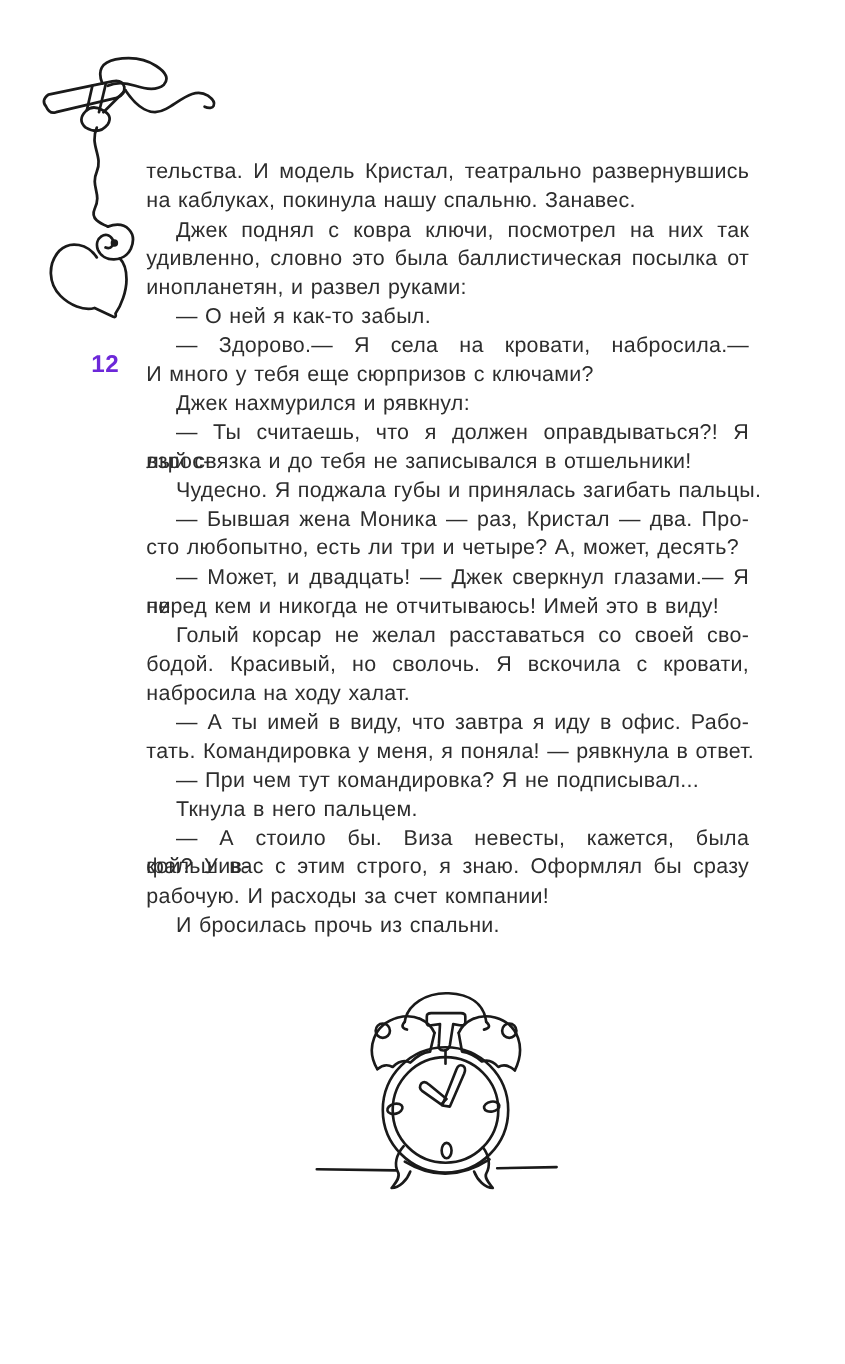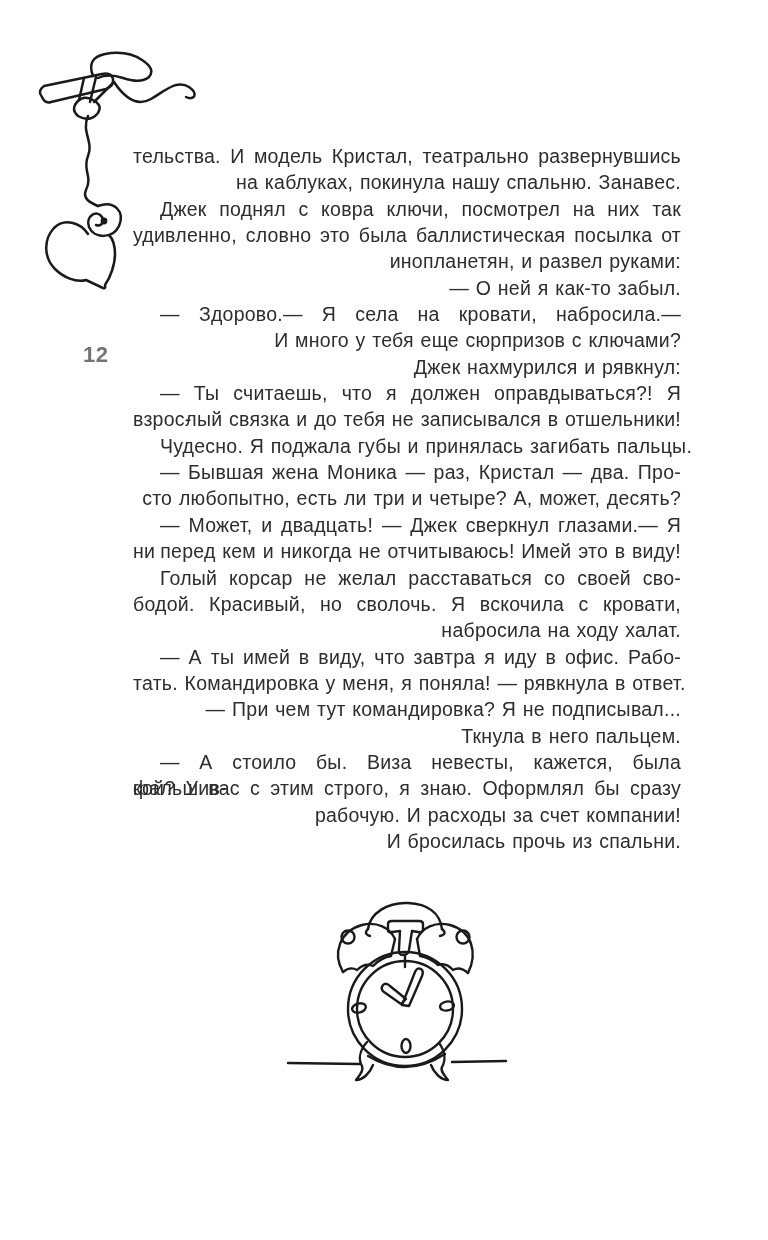--- a/index.html
+++ b/index.html
@@ -6,30 +6,30 @@
   body{
     width:768px;height:1240px;position:relative;background:#ffffff;
     font-family:"Liberation Sans",sans-serif;overflow:hidden;
   }
   .page{position:absolute;inset:0;background:#ffffff;}
   .illustration{position:absolute;}
   #hand-illo{left:36px;top:50px;width:170px;height:250px;}
   #clock-illo{left:280px;top:893px;width:260px;height:195px;}
   .page-number{
     position:absolute;left:83px;top:318px;
-    font-size:22px;font-weight:600;color:#737373;letter-spacing:.5px;margin-top:24px;
+    font-size:22px;font-weight:600;color:#6d28d9;letter-spacing:.5px;
   }
   .text-block{
     position:absolute;left:133px;top:143px;width:548px;
     font-size:19.5px;font-weight:300;color:#2d2d2d;
     letter-spacing:.25px;word-spacing:1px;
   }
   .line{
     display:block;height:26.35px;line-height:26.35px;
-    white-space:nowrap;text-align:right;
+    white-space:nowrap;text-align:left;
   }
   .line.just{
     white-space:normal;text-align:justify;text-align-last:justify;
     -moz-text-align-last:justify;
   }
   .line.first{text-indent:27px;}
   svg .stroke{stroke:#1a1a1a;stroke-width:2.5;fill:none;
     stroke-linecap:round;stroke-linejoin:round;}
 </style>
 </head>

